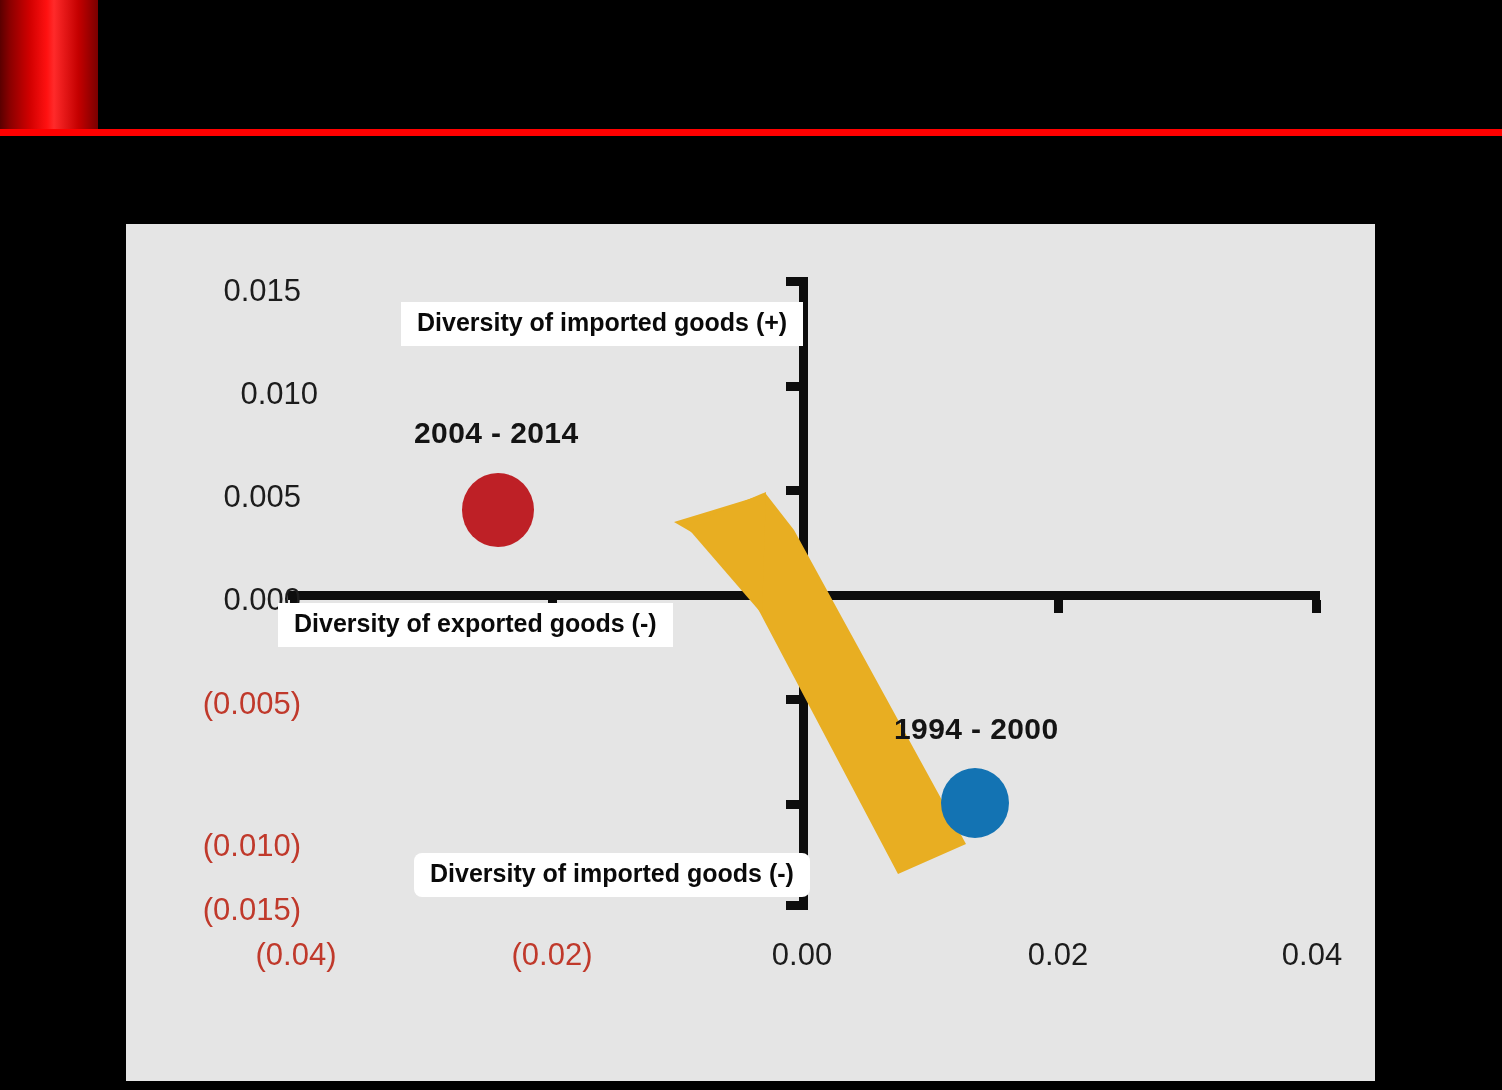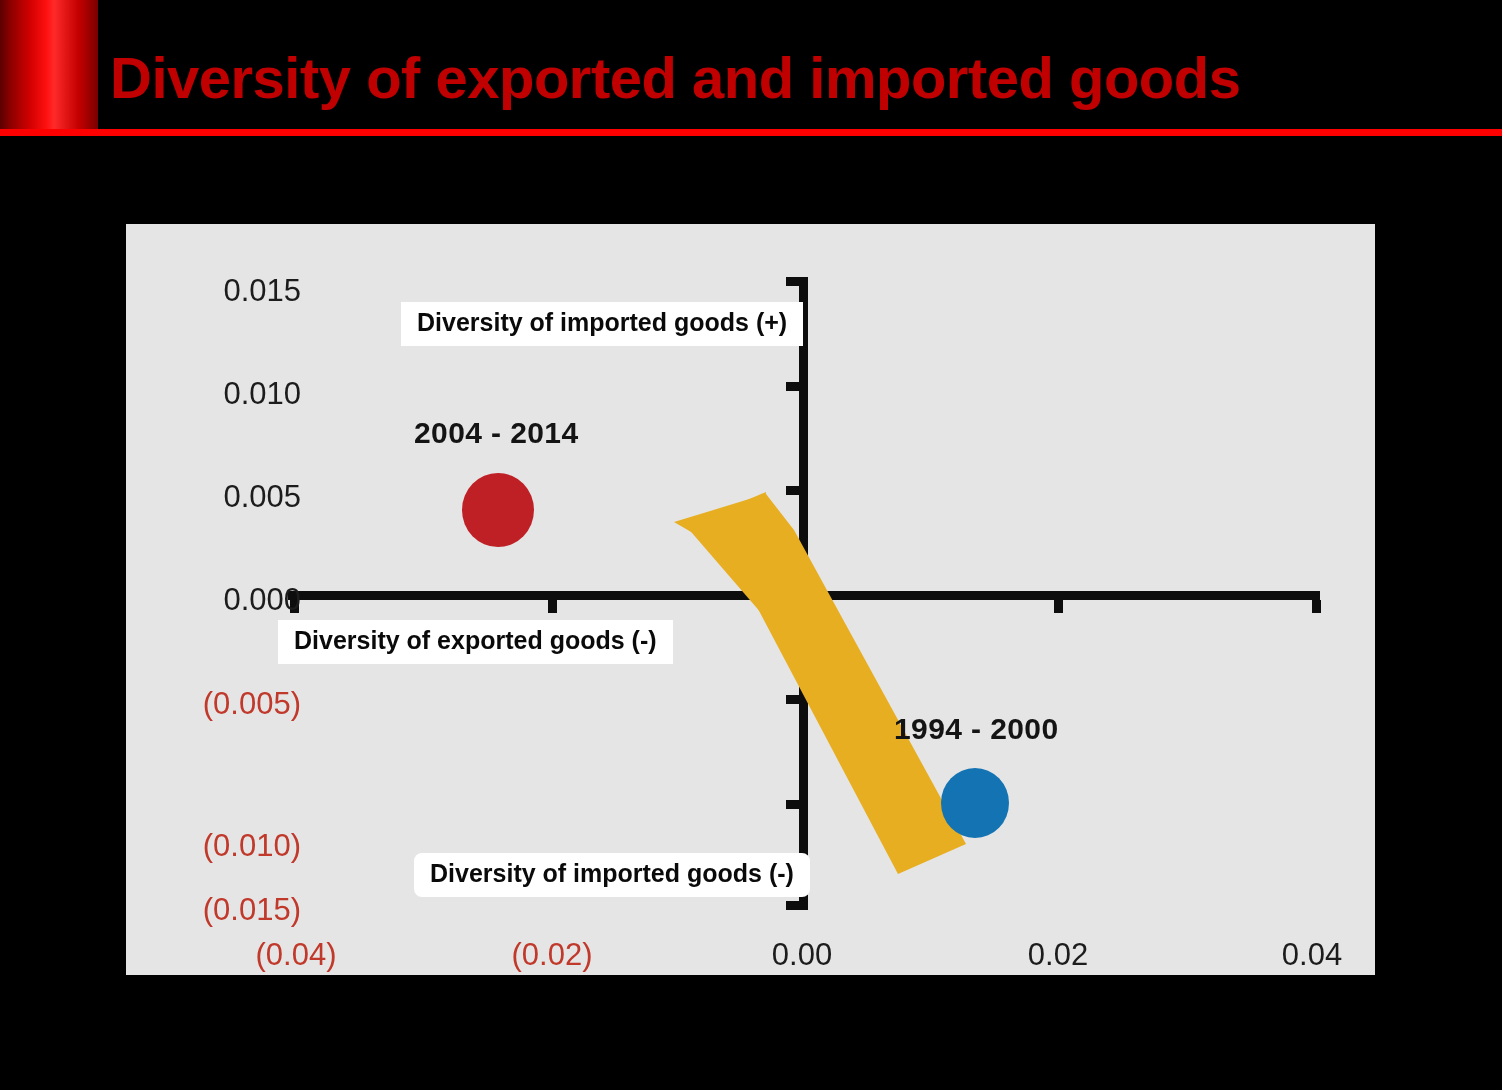--- a/index.html
+++ b/index.html
@@ -48,21 +48,21 @@
     height: 7px;
     background: #FF0000;
   }
 
   
   #chart-panel {
     position: absolute;
     left: 126px;
     top: 224px;
     width: 1249px;
-    height: 751px;
+    height: 857px;
     background: #E5E5E5;
   }
 
   
   .axis {
     position: absolute;
     background: #0D0D0D;
   }
   #x-axis {
     left: 162px;
@@ -150,21 +150,20 @@
     width: 360px;
     height: 470px;
     pointer-events: none;
   }
 </style>
 </head>
 <body>
 
 <div id="slide-header">
   <div id="accent-bar"></div>
-  <div id="slide-title">Diversity of exported and imported goods</div>
   <div id="title-rule"></div>
 </div>
 
 <div id="chart-panel">
 
   <div class="axis" id="x-axis"></div>
   <div class="axis" id="y-axis"></div>
 
   <div class="tick tick-x" style="left:164px;"></div>
   <div class="tick tick-x" style="left:422px;"></div>
@@ -173,35 +172,35 @@
   <div class="tick tick-x" style="left:1186px;"></div>
 
   <div class="tick tick-y" style="top:53px;"></div>
   <div class="tick tick-y" style="top:158px;"></div>
   <div class="tick tick-y" style="top:262px;"></div>
   <div class="tick tick-y" style="top:471px;"></div>
   <div class="tick tick-y" style="top:576px;"></div>
   <div class="tick tick-y" style="top:677px;"></div>
 
   <div class="ylabel pos" style="left:55px;  top:67px;  width:120px;">0.015</div>
-  <div class="ylabel pos" style="left:55px;  top:170px; width:120px;">0.010</div>
+  <div class="ylabel pos" style="left:72px;  top:170px; width:120px;">0.010</div>
   <div class="ylabel pos" style="left:55px;  top:273px; width:120px;">0.005</div>
   <div class="ylabel pos" style="left:55px;  top:376px; width:120px;">0.000</div>
   <div class="ylabel neg" style="left:42px;  top:480px; width:133px;">(0.005)</div>
   <div class="ylabel neg" style="left:42px;  top:582px; width:133px;margin-top:40px;">(0.010)</div>
   <div class="ylabel neg" style="left:42px;  top:686px; width:133px;">(0.015)</div>
 
   <div class="xlabel neg" style="left:170px;  top:713px;">(0.04)</div>
   <div class="xlabel neg" style="left:426px;  top:713px;">(0.02)</div>
   <div class="xlabel pos" style="left:676px;  top:713px;">0.00</div>
   <div class="xlabel pos" style="left:932px;  top:713px;">0.02</div>
   <div class="xlabel pos" style="left:1186px; top:713px;">0.04</div>
 
   <div class="callout" style="left:275px; top:78px;">Diversity of imported goods (+)</div>
-  <div class="callout" style="left:152px; top:396px;text-align:right;">Diversity of exported goods (-)</div>
+  <div class="callout" style="left:152px; top:379px;text-align:right;">Diversity of exported goods (-)</div>
   <div class="callout" style="left:288px; top:629px;border-radius:8px;">Diversity of imported goods (-)</div>
 
   <svg id="transition-arrow" viewBox="0 0 360 470">
     <polygon points="100,30 8,58 63,90 232,410 300,380 128,66" fill="#E8AE22"></polygon>
     <polygon points="100,28 96,150 20,62" fill="#E8AE22"></polygon>
   </svg>
 
   <div class="series-label" style="left:288px; top:192px;">2004 - 2014</div>
   <div class="series-label" style="left:768px; top:488px;">1994 - 2000</div>
 

